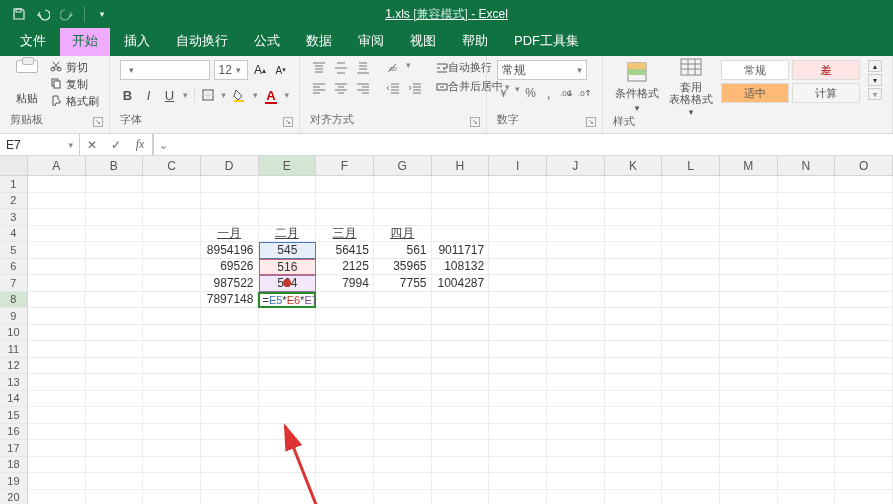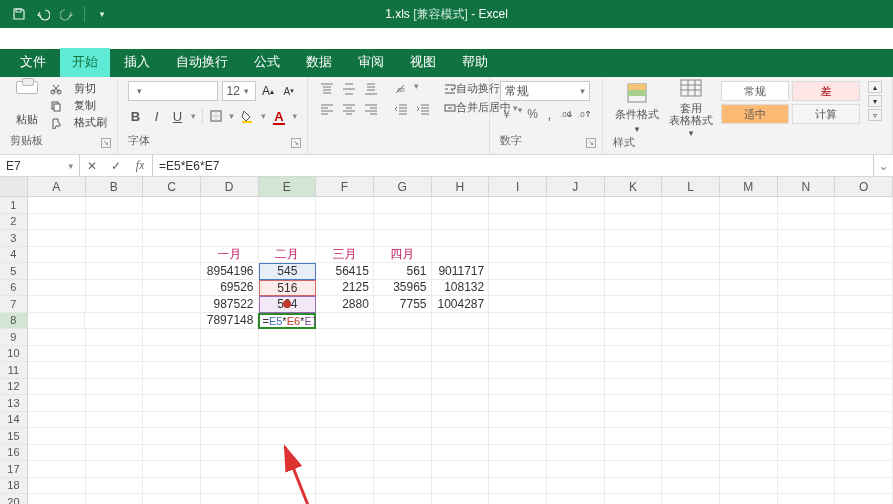--- a/index.html
+++ b/index.html
@@ -3,42 +3,42 @@
 <meta charset="utf-8">
 <style>
   * { box-sizing: border-box; margin: 0; padding: 0; font-family: "Microsoft YaHei", "Segoe UI", sans-serif; }
   body { background: #ffffff; font-size: 12px; color: #333; overflow: hidden; width: 893px; height: 504px; position: relative; }
 
   
   .titlebar { background: #0f7240; height: 28px; display: flex; align-items: center; color: #fff; font-size: 12px; position: relative; }
   .qat { display: flex; align-items: center; gap: 10px; padding-left: 12px; }
   .qat .ic { width: 14px; height: 14px; display: inline-flex; align-items: center; justify-content: center; opacity: .9; }
   .qat .sep { width: 1px; height: 16px; background: rgba(255,255,255,.25); }
-  .titlebar .title { position: absolute; left: 50%; transform: translateX(-50%); color: #fff; }
+  .titlebar .title { position: absolute; left: 50%; transform: translateX(-50%); color: #fff; text-decoration: underline; }
   .title .compat { color: #cde9dc; }
 
   
-  .tabs { background: #0f7240; height: 28px; display: flex; align-items: flex-end; padding-left: 8px; gap: 2px; color: #fff; font-size: 13px; margin-top: 21px; }
+  .tabs { background: #0f7240; height: 28px; display: flex; align-items: flex-end; padding-left: 8px; gap: 2px; color: #fff; font-size: 13px; }
   .tab { padding: 5px 12px 6px; cursor: default; }
-  .tab.active { background: #5eead4; color: #0f7240; }
+  .tab.active { background: #f0abfc; color: #0f7240; }
   .tellme { display: flex; align-items: center; gap: 6px; padding: 5px 10px 6px; color: #e8f3ee; }
   .bulb { width: 12px; height: 12px; display:inline-block; }
 
   
   .ribbon { background: #f3f3f3; height: 78px; border-bottom: 1px solid #d7d7d7; display: flex; position: relative; }
   .group { border-right: 1px solid #e1e1e1; padding: 4px 10px 2px; display: flex; flex-direction: column; justify-content: space-between; height: 100%; }
   .group-body { display: flex; align-items: flex-start; gap: 6px; }
   .group-label { text-align: left; font-size: 11px; color: #666; padding: 2px 0 4px; position: relative; }
   .group-label .launcher { position: absolute; right: -4px; bottom: 4px; width: 10px; height: 10px; border: 1px solid #aaa; display:inline-flex;align-items:center;justify-content:center; font-size:7px;color:#777; }
 
   .clip-big { width: 34px; height: 46px; display:flex; flex-direction:column; align-items:center; justify-content:center; gap:18px; color:#444; font-size:11px; }
   .clip-big .board { width: 22px; height: 26px; border: 1px solid #b7b7b7; border-radius: 2px; position: relative; background:#fff; }
   .clip-big .board::before { content:""; position:absolute; top:-4px; left:5px; width:10px; height:6px; border:1px solid #b7b7b7; border-radius:2px; background:#eee; }
   .clip-side { display:flex; flex-direction:column; gap:2px; font-size:11px; color:#444; }
-  .clip-side div { display:flex; align-items:center; gap:12px; white-space:nowrap; }
+  .clip-side div { display:flex; gap:4px; white-space:nowrap; }
   .mini-ic { width:12px;height:12px;display:inline-block; }
 
   .font-top { display:flex; align-items:center; gap:4px; }
   .combo { height:20px; border:1px solid #c9c9c9; background:#fff; display:flex; align-items:center; padding:0 4px; font-size:12px; color:#555; }
   .combo .dd { margin-left:4px; font-size:9px; color:#777; }
   .font-bot { display:flex; align-items:center; gap:6px; margin-top:6px; font-size:13px; color:#555; }
   .btn-ic { width:18px;height:18px;display:inline-flex;align-items:center;justify-content:center; }
   .align-col { display:flex; flex-direction:column; gap:4px; }
   .align-row { display:flex; gap:4px; }
   .ab { width:18px;height:16px;border:0;display:inline-flex;align-items:center;justify-content:center; }
@@ -73,21 +73,21 @@
   .col-headers { display:flex; height:20px; background:#f0f0f0; border-bottom:1px solid #d4d4d4; }
   .corner { width:28px; border-right:1px solid #d4d4d4; background:#eaeaea; }
   .ch { width:58px; border-right:1px solid #d4d4d4; display:flex;align-items:center;justify-content:center; color:#555; font-size:12px; }
   .ch.sel { background:#d3e5d3; }
   .rows { }
   .row { display:flex; height:16.5px; }
   .rh { width:28px; border-right:1px solid #d4d4d4; border-bottom:1px solid #e6e6e6; background:#f0f0f0; display:flex;align-items:center;justify-content:center; color:#555; font-size:11px; }
   .rh.sel { background:#d3e5d3; }
   .cell { width:58px; border-right:1px solid #ececec; border-bottom:1px solid #ececec; display:flex;align-items:center;justify-content:flex-end; padding:0 4px; font-size:12px; color:#333; background:#fff; }
   .cell.center{justify-content:center;text-align:center;}
-  .cell.head { font-weight:400; justify-content:center; color:#be185d; }
+  .cell.head { font-weight:400; justify-content:center; color:#404040;text-decoration:underline; }
   .cell.range1 { background:#e8eef8; border:1px solid #4a7ac0; }
   .cell.range2 { background:#fdeaea; border:1px solid #d06666; }
   .cell.range3 { background:#f2e8f8; border:1px solid #9b6fb8; position:relative; }
   .cell.range3 .dot { width:8px;height:8px;border-radius:50%;background:#c0392b;position:absolute;left:50%;top:50%;transform:translate(-50%,-50%); }
   .cell.editing { border:2px solid #2a8a2a; justify-content:flex-start; font-size:11px; padding:0 2px;}
   .cell.editing .r1{color:#3b6fb5;} .cell.editing .op{color:#333;} .cell.editing .r2{color:#c0392b;} .cell.editing .r3{color:#7a4a99;}
 
   
   .arrow-svg { position:absolute; left:250px; top:250px; pointer-events:none; }
 
@@ -130,20 +130,21 @@
 <div class="tabs">
   <div class="tab">文件</div>
   <div class="tab active">开始</div>
   <div class="tab">插入</div>
   <div class="tab">自动换行</div>
   <div class="tab">公式</div>
   <div class="tab">数据</div>
   <div class="tab">审阅</div>
   <div class="tab">视图</div>
   <div class="tab">帮助</div>
+  <div class="tab">PDF工具集</div>
 </div>
 
 <div class="ribbon">
 
   <div class="group">
     <div class="group-body">
       <div class="clip-big">
         <span class="board"></span>
         <span>粘贴</span>
       </div>
@@ -295,20 +296,21 @@
               <svg width="12" height="12">
                 <rect x="1" y="3" width="10" height="6" fill="none" stroke="#555"></rect>
                 <path d="M4 6h4" stroke="#555"></path>
               </svg>
             </span>
             <span>合并后居中</span>
             <span style="font-size:9px;color:#888;margin-left:2px;">▾</span>
           </div>
       </div>
     </div>
+    <div class="group-label"><span>对齐方式</span><span class="launcher">↘</span></div>
   </div>
 
   <div class="group" style="min-width:110px;">
     <div class="num-body">
       <div class="combo num-combo">
           <span>常规</span>
           <span class="dd" style="margin-left:auto;">▾</span>
         </div>
       <div class="num-row">
         <span class="btn-ic">
@@ -379,21 +381,20 @@
 <div class="fx-row">
   <div class="namebox">
       <span>E7</span>
       <span class="dd">▾</span>
     </div>
   <div class="fx-btns">
     <div class="fx-btn">✕</div>
     <div class="fx-btn">✓</div>
     <div class="fx-btn fx">f<sub>x</sub></div>
   </div>
-  <div class="formula-input">=E5*E6*E7</div>
   <div class="expand-fx">⌄</div>
 </div>
 
 <div class="sheet">
   <div class="col-headers" id="colheaders">
       <div class="corner"></div>
       <div class="ch">A</div>
       <div class="ch">B</div>
       <div class="ch">C</div>
       <div class="ch">D</div>
@@ -518,21 +519,21 @@
         <div class="cell"></div>
         <div class="cell"></div>
       </div>
       <div class="row">
         <div class="rh">7</div>
         <div class="cell"></div>
         <div class="cell"></div>
         <div class="cell"></div>
         <div class="cell">987522</div>
         <div class="cell range3 center" style="justify-content: center;">564<span class="dot"></span></div>
-        <div class="cell">2880</div>
+        <div class="cell">7994</div>
         <div class="cell">7755</div>
         <div class="cell">1004287</div>
         <div class="cell"></div>
         <div class="cell"></div>
         <div class="cell"></div>
         <div class="cell"></div>
         <div class="cell"></div>
         <div class="cell"></div>
         <div class="cell"></div>
       </div>
@@ -718,20 +719,38 @@
         <div class="cell"></div>
         <div class="cell"></div>
         <div class="cell"></div>
         <div class="cell"></div>
         <div class="cell"></div>
         <div class="cell"></div>
         <div class="cell"></div>
       </div>
       <div class="row">
         <div class="rh">18</div>
+        <div class="cell"></div>
+        <div class="cell"></div>
+        <div class="cell"></div>
+        <div class="cell"></div>
+        <div class="cell"></div>
+        <div class="cell"></div>
+        <div class="cell"></div>
+        <div class="cell"></div>
+        <div class="cell"></div>
+        <div class="cell"></div>
+        <div class="cell"></div>
+        <div class="cell"></div>
+        <div class="cell"></div>
+        <div class="cell"></div>
+        <div class="cell"></div>
+      </div>
+      <div class="row">
+        <div class="rh">19</div>
         <div class="cell"></div>
         <div class="cell"></div>
         <div class="cell"></div>
         <div class="cell"></div>
         <div class="cell"></div>
         <div class="cell"></div>
         <div class="cell"></div>
         <div class="cell"></div>
         <div class="cell"></div>
         <div class="cell"></div>

